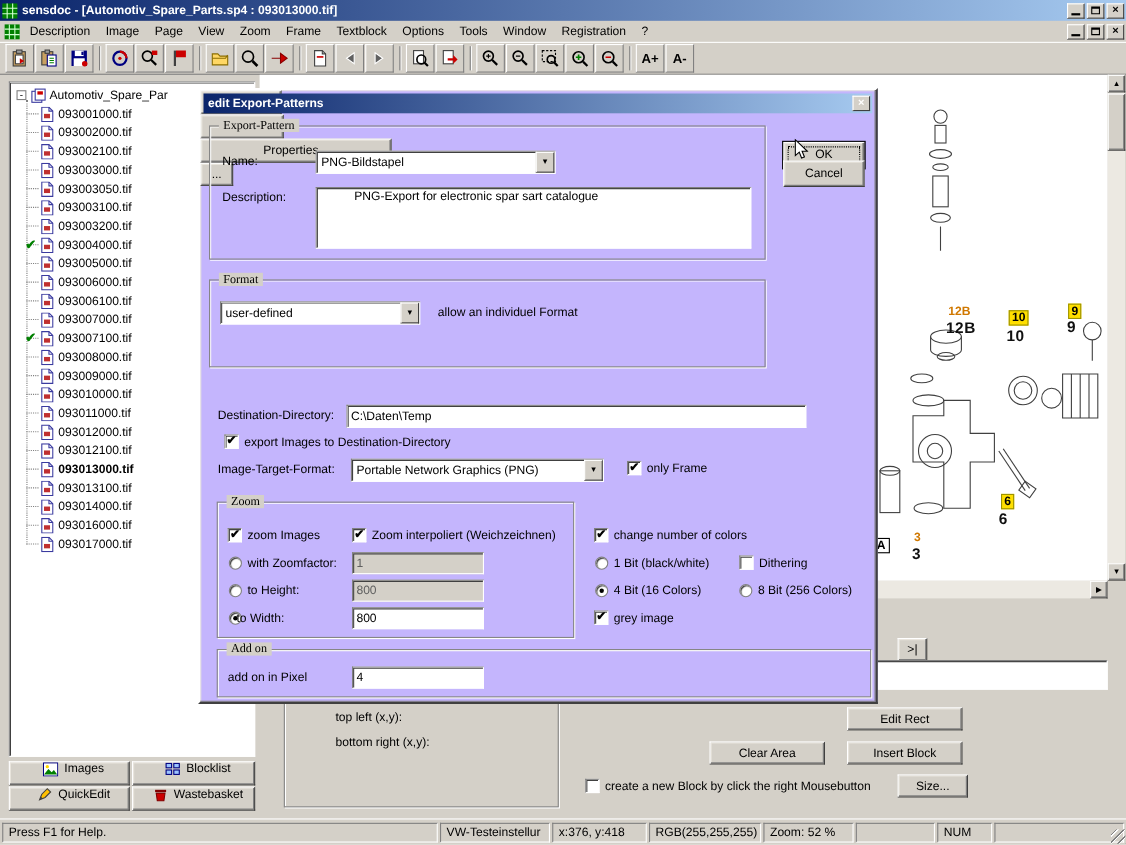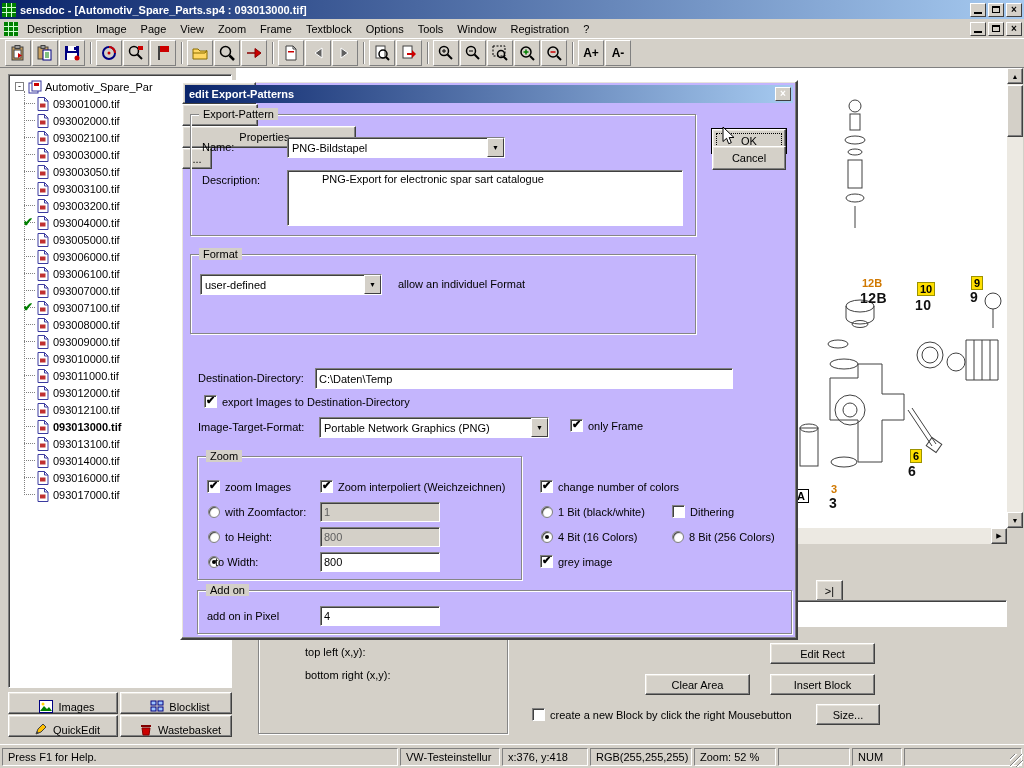--- a/index.html
+++ b/index.html
@@ -28,21 +28,21 @@
   .tsep { width:2px; height:22px; border-left:1px solid #808080; border-right:1px solid #fff; margin:0 4px; }
   .tbtn .atext { font-weight:bold; font-size:12px; }
   .sunken { background:#fff; border:1px solid; border-color:#808080 #fff #fff #808080;
             box-shadow: inset 1px 1px 0 #404040; }
   .btn { background:#d4d0c8; border:1px solid; border-color:#fff #404040 #404040 #fff;
          box-shadow: inset -1px -1px 0 #808080, inset 1px 1px 0 #e8e4dc;
          display:flex; align-items:center; justify-content:center; font-size:11px; cursor:default; }
   .btn.default { outline:1px solid #000;margin-top:12px; }
   .btn.default::after { content:''; position:absolute; inset:3px; border:1px dotted #000; }
   .group { position:absolute; border:1px solid #868686; box-shadow:1px 1px 0 #fff, inset 1px 1px 0 #fff; }
-  .legend { position:absolute; top:-7px; left:8px; background:#d4d0c8; padding:0 4px; }
+  .legend { position:absolute; top:-7px; left:8px; background:#d4d0c8; padding:0 4px;font-family:Liberation Serif, serif; }
   .lbl { position:absolute; white-space:nowrap; }
   .field { position:absolute; background:#fff; border:1px solid; border-color:#808080 #fff #fff #808080;
            box-shadow: inset 1px 1px 0 #404040; font-size:11px; font-family:"Liberation Sans",sans-serif;
            padding:2px 3px; }
   .field:disabled, .field.disabled { background:#d4d0c8; color:#606060; }
   .combo { position:absolute; background:#fff; border:1px solid; border-color:#808080 #fff #fff #808080;
            box-shadow: inset 1px 1px 0 #404040; display:flex; align-items:center; padding-left:4px; }
   .combo .cval { flex:1; white-space:nowrap; overflow:hidden; }
   .combo .cbtn { width:17px; align-self:stretch; background:#d4d0c8; border:1px solid; border-color:#fff #404040 #404040 #fff;
            display:flex; align-items:center; justify-content:center; font-size:7px; }
@@ -63,21 +63,21 @@
   .tree-root .tlabel { margin-left:3px; white-space:nowrap; }
   .tree-children { position:relative; margin-left:7px; }
   .tree-children::before { content:''; position:absolute; left:4px; top:-4px; bottom:8px; border-left:1px dotted #808080; }
   .trow { position:relative; height:17px; display:flex; align-items:center; padding-left:17px; }
   .trow::before { content:''; position:absolute; left:4px; top:8px; width:11px; border-top:1px dotted #808080; }
   .tcheck { position:absolute; left:3px; top:1px; color:#008000; font-weight:bold; font-size:12px; background:transparent; z-index:1;}
   .ticon { display:flex; }
   .tlabel { margin-left:4px; white-space:nowrap; }
   .tlabel.bold { font-weight:bold; }
 
-  .ptab { position:absolute; height:22px; display:flex; align-items:flex-end; gap:5px; padding-left:8px; }
+  .ptab { position:absolute; height:22px; display:flex; align-items:flex-start; gap:5px; padding-left:8px; }
 
   
   .image-area { position:absolute; left:236px; top:68px; width:771px; height:460px; background:#fff; }
   .part-labels { position:absolute; inset:0; pointer-events:none; z-index:3; }
   .plabel { position:absolute; font-size:11px; line-height:12px; }
   .plabel.orange { color:#d07800; font-weight:bold; }
   .plabel.yellow { background:#ffdf00; border:1px solid #9c9200; font-weight:bold; padding:0 2px; }
   .plabel.part { font-weight:bold; font-size:14px; color:#101010; letter-spacing:0.5px; }
   .plabel.box { border:1px solid #000; background:#fff; font-weight:bold; padding:0 3px; }
 

